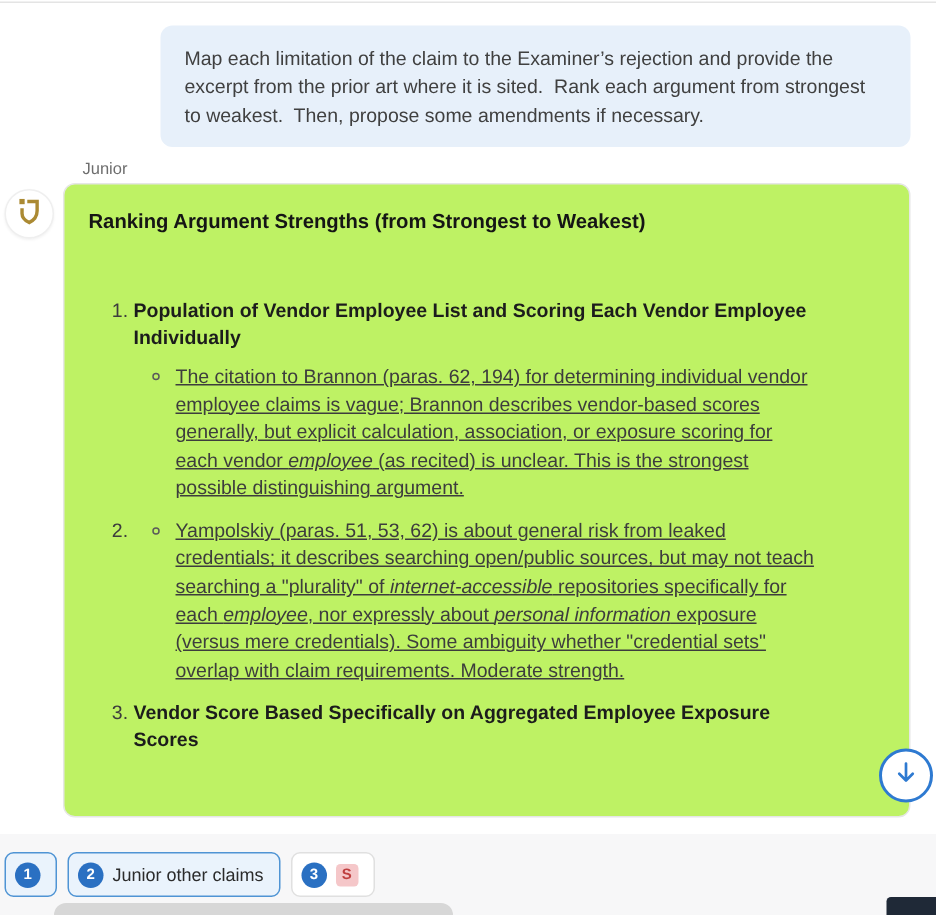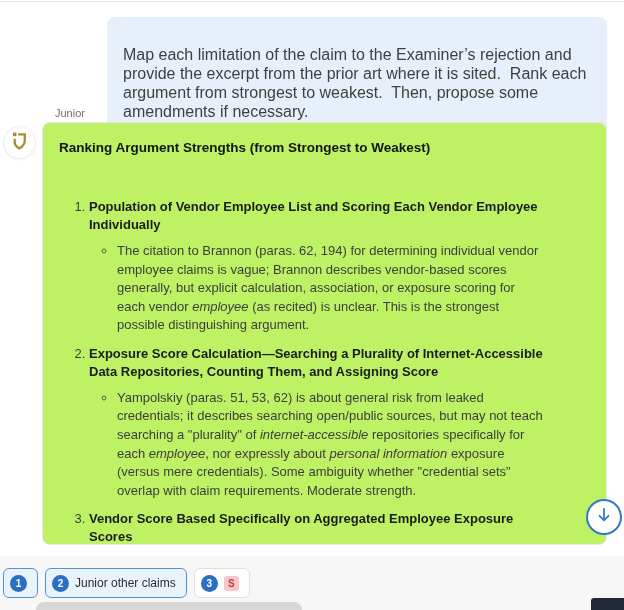--- a/index.html
+++ b/index.html
@@ -7,22 +7,22 @@
   body {
     font-family:"Liberation Sans", sans-serif;
     background:#ffffff; position:relative; overflow:hidden;
     color:#3f3f3f;
   }
   .top-line { position:absolute; left:0; top:1px; width:624px; height:1px; background:#e4e4e4; }
 
   
   .user-bubble {
     position:absolute; left:107px; top:17px; width:500px;
-    background:#e7f0fa; border-radius:8px; padding:28px 16px;
-    font-size:16px; line-height:19px; color:#404040; white-space:pre-wrap;
+    background:#e7f0fa; border-radius:8px; padding:12px 16px;
+    font-size:13px; line-height:19px; color:#404040; white-space:pre-wrap;
   }
 
   
   .sender-label { position:absolute; left:55px; top:107px; font-size:11px; color:#6e6e6e; }
   .avatar {
     position:absolute; left:3px; top:126px; width:33px; height:33px;
     background:#ffffff; border:1px solid #efefef; border-radius:50%;
     box-shadow:0 1px 2px rgba(0,0,0,.06);
     display:flex; align-items:center; justify-content:center;
   }
@@ -31,21 +31,21 @@
   .card {
     position:absolute; left:42px; top:122px; width:565px; height:423px;
     background:#bef264; border:1px solid #e6e6e6; border-radius:8px;
     padding:15px 60px 0 16px; overflow:hidden;
   }
   .card-heading { font-size:13.5px; font-weight:bold; color:#151515; line-height:20px; margin-bottom:40px; }
   ol.args { padding-left:30px; font-size:13px; color:#3d3d3d; }
   ol.args > li { line-height:18px; }
   ol.args > li::marker { color:#3d3d3d; }
   .li-title { font-weight:bold; color:#1c1c1c; }
-  ul.sub { list-style-type:circle; padding-left:28px; margin:8px 0 10px 0; }
+  ul.sub { list-style-type:circle; padding-left:28px; margin:8px 0 10px 0;text-decoration:underline; }
   ul.sub > li { font-size:13px; line-height:1.43; color:#3d3d3d; }
   ul.sub > li::marker { color:#5a5a5a; }
 
   
   .scroll-btn {
     position:absolute; left:586px; top:499px; width:36px; height:36px;
     background:#ffffff; border:2px solid #2e7ad1; border-radius:50%;
     display:flex; align-items:center; justify-content:center; cursor:pointer; z-index:5;
   }
 
@@ -98,21 +98,20 @@
 <div class="card">
   <div class="card-heading">Ranking Argument Strengths (from Strongest to Weakest)</div>
   <ol class="args">
     <li>
       <span class="li-title">Population of Vendor Employee List and Scoring Each Vendor Employee Individually</span>
       <ul class="sub">
         <li><span>The citation to Brannon (paras. 62, 194) for determining individual vendor employee claims is vague; Brannon describes vendor-based scores generally, but explicit calculation, association, or exposure scoring for each vendor </span><span style="font-style: italic;">employee</span><span> (as recited) is unclear. This is the strongest possible distinguishing argument.</span></li>
       </ul>
     </li>
     <li>
-      <span class="li-title">Exposure Score Calculation—Searching a Plurality of Internet-Accessible Data Repositories, Counting Them, and Assigning Score</span>
       <ul class="sub">
         <li><span>Yampolskiy (paras. 51, 53, 62) is about general risk from leaked credentials; it describes searching open/public sources, but may not teach searching a "plurality" of </span><span style="font-style: italic;">internet-accessible</span><span> repositories specifically for each </span><span style="font-style: italic;">employee</span><span>, nor expressly about </span><span style="font-style: italic;">personal information</span><span> exposure (versus mere credentials). Some ambiguity whether "credential sets" overlap with claim requirements. Moderate strength.</span></li>
       </ul>
     </li>
     <li>
       <span class="li-title">Vendor Score Based Specifically on Aggregated Employee Exposure Scores</span>
       
     </li>
   </ol>
 </div>

